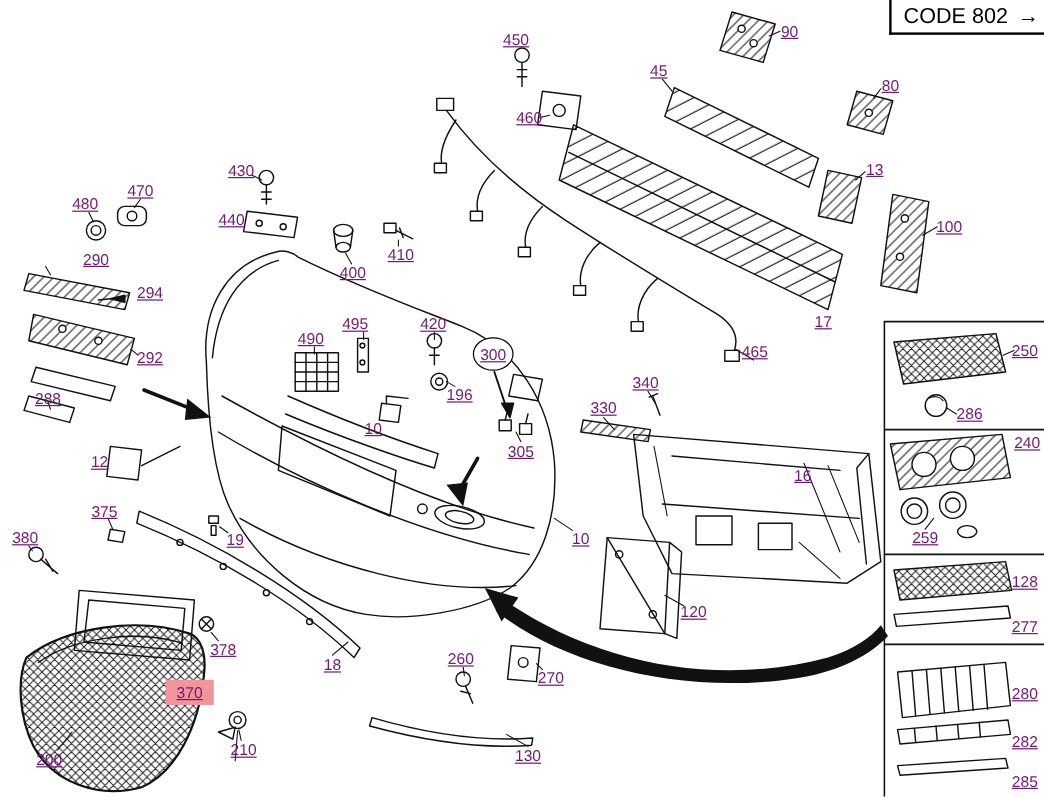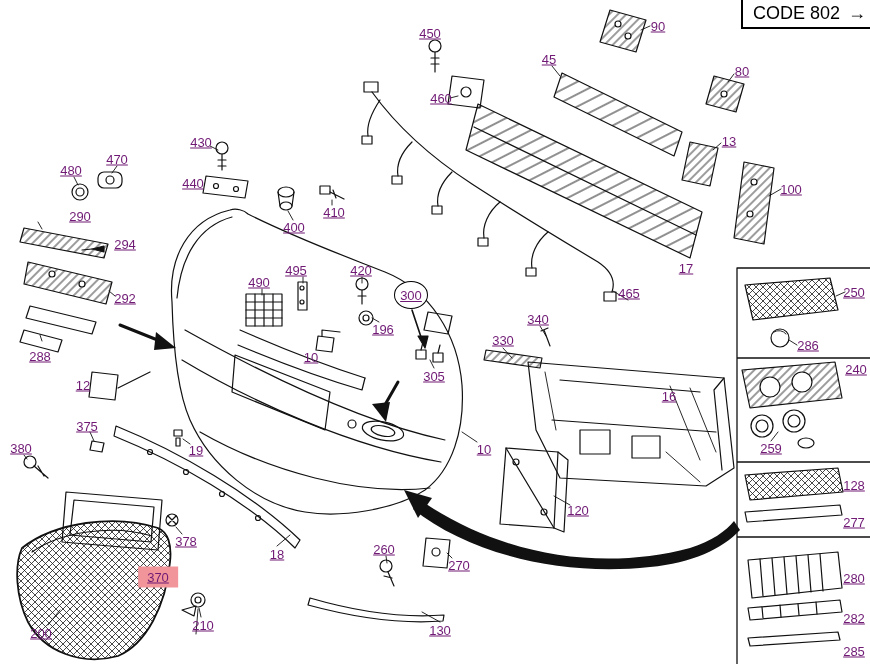--- a/index.html
+++ b/index.html
@@ -283,21 +283,21 @@
       <span class="part-label" style="left: 729px; top: 141px;">13</span>
       <span class="part-label" style="left: 791px; top: 189px;">100</span>
       <span class="part-label" style="left: 686px; top: 268px;">17</span>
       <span class="part-label" style="left: 201px; top: 142px;">430</span>
       <span class="part-label" style="left: 193px; top: 183px;">440</span>
       <span class="part-label" style="left: 117px; top: 159px;">470</span>
       <span class="part-label" style="left: 71px; top: 170px;">480</span>
       <span class="part-label" style="left: 32px; top: 216px; margin-left: 48px;">290</span>
       <span class="part-label" style="left: 125px; top: 244px;">294</span>
       <span class="part-label" style="left: 125px; top: 298px;">292</span>
-      <span class="part-label" style="left: 40px; top: 356px; text-align: center;">288</span>
+      <span class="part-label" style="left: 40px; top: 332px; text-align: center;">288</span>
       <span class="part-label" style="left: 83px; top: 385px;">12</span>
       <span class="part-label" style="left: 87px; top: 426px;">375</span>
       <span class="part-label" style="left: 21px; top: 448px;">380</span>
       <span class="part-label" style="left: 196px; top: 450px;">19</span>
       <span class="part-label" style="left: 186px; top: 541px;">378</span>
       <span class="part-label highlighted" style="left: 158px; top: 577px; background: rgb(241, 149, 155);">370</span>
       <span class="part-label" style="left: 41px; top: 633px;">200</span>
       <span class="part-label" style="left: 203px; top: 625px;">210</span>
       <span class="part-label" style="left: 277px; top: 554px;">18</span>
       <span class="part-label" style="left: 440px; top: 630px;">130</span>

